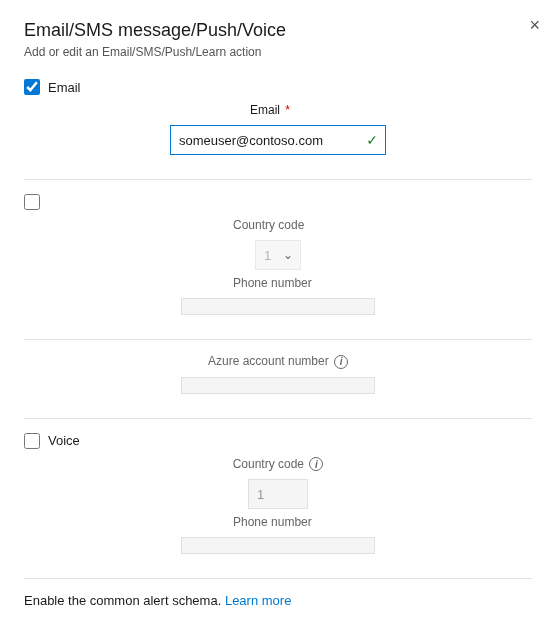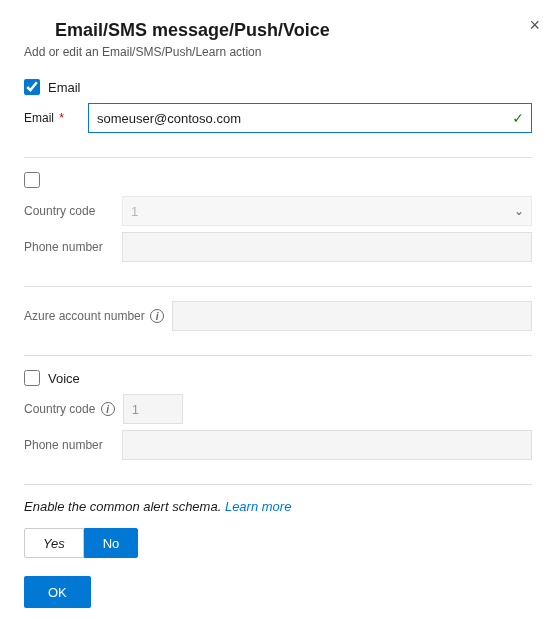--- a/index.html
+++ b/index.html
@@ -15,24 +15,23 @@
     .dialog {
       background: #fff;
       width: 556px;
       min-height: 620px;
       box-shadow: 0 4px 24px rgba(0,0,0,0.18);
       padding: 20px 24px 24px 24px;
       position: relative;
     }
     .dialog-title {
       font-size: 18px;
-      font-weight: 700;
+      font-weight: 400;
       color: #1a1a1a;
       margin-bottom: 4px;
-      margin-left: 31px;
     }
     .dialog-subtitle {
       font-size: 12px;
       color: #555;
       margin-bottom: 20px;
     }
     .close-btn {
       position: absolute;
       top: 16px;
       right: 16px;
@@ -60,20 +59,21 @@
     }
     .checkbox-label {
       font-size: 13px;
       color: #1a1a1a;
     }
     .field-row {
       display: flex;
       align-items: center;
       margin-bottom: 6px;
       gap: 8px;
+      flex-direction: column;
     }
     .field-label {
       font-size: 12px;
       color: #666;
       min-width: 90px;
     }
     .field-label-required {
       font-size: 12px;
       color: #1a1a1a;
       min-width: 56px;
@@ -156,21 +156,20 @@
     .divider {
       border: none;
       border-top: 1px solid #e0e0e0;
       margin: 14px 0;
     }
     .alert-schema-row {
       margin-top: 4px;
       margin-bottom: 14px;
       font-size: 13px;
       color: #1a1a1a;
-      font-style: italic;
     }
     .learn-more {
       color: #0078d4;
       text-decoration: none;
       font-size: 13px;
     }
     .toggle-row {
       display: flex;
       gap: 0;
       margin-bottom: 18px;

